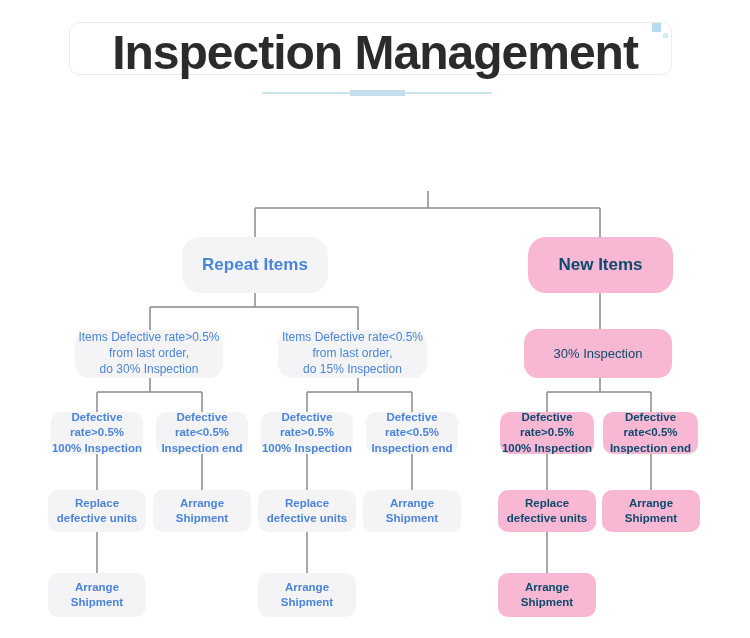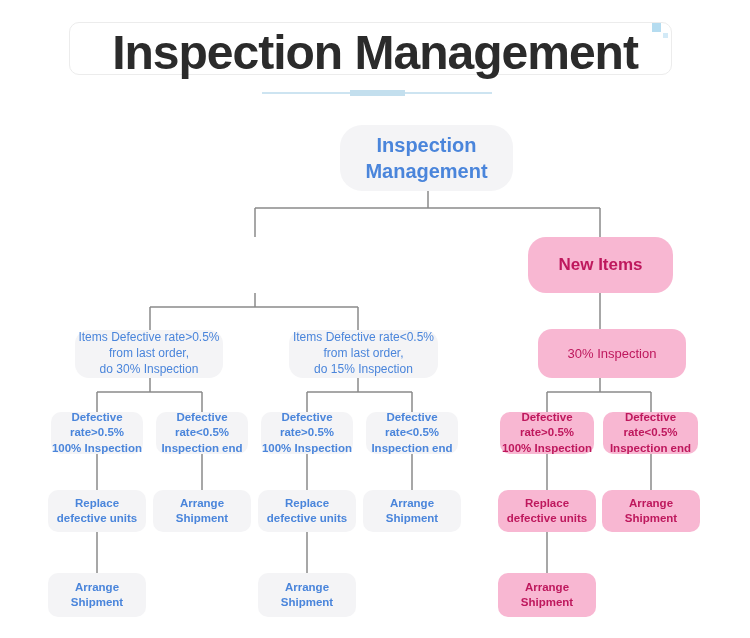--- a/index.html
+++ b/index.html
@@ -13,21 +13,21 @@
   .underline-thin{position:absolute;left:262px;top:92px;width:230px;height:2px;background:#cde4f1;}
   .underline-thick{position:absolute;left:350px;top:90px;width:55px;height:6px;background:#c3dfee;}
   .sq1{position:absolute;left:652px;top:23px;width:9px;height:9px;background:#b5dcf0;}
   .sq2{position:absolute;left:663px;top:33px;width:5px;height:5px;background:#d3eaf7;}
   
   #connectors{position:absolute;left:0;top:0;}
   
   .node{position:absolute;display:flex;align-items:center;justify-content:center;
         text-align:center;white-space:pre-line;background:#f4f4f6;color:#4a85db;
         box-sizing:border-box;line-height:1.32;}
-  .node.pink{background:#f8b7d2;color:#be185d;}
+  .node.pink{background:#f8b7d2;color:#0c4a6e;}
   .lvl1{border-radius:22px;font-size:20px;font-weight:700;line-height:1.3;}
   .lvl2{border-radius:18px;font-size:17px;font-weight:700;}
   .lvl3{border-radius:14px;font-size:12px;font-weight:500;}
   .lvl4{border-radius:10px;font-size:11.5px;font-weight:700;}
 </style>
 </head>
 <body>
 
 <div id="canvas">
 
@@ -43,32 +43,31 @@
       M428 191 V208 M255 208 H600 M255 208 V237 M600 208 V237
       M255 293 V307 M150 307 H358 M150 307 V330 M358 307 V330
       M600 293 V329
       M150 378 V392 M97 392 H202 M97 392 V412 M202 392 V412
       M358 378 V392 M307 392 H412 M307 392 V412 M412 392 V412
       M600 378 V392 M547 392 H651 M547 392 V412 M651 392 V412
       M97 454 V490 M202 454 V490 M307 454 V490 M412 454 V490 M547 454 V490 M651 454 V490
       M97 532 V573 M307 532 V573 M547 532 V573"></path>
   </svg>
 
-  <div class="node lvl1" style="left:340px;top:125px;width:173px;height:66px">Inspection
-Management</div>
 
+  <div class="node lvl2" style="left:182px;top:237px;width:146px;height:56px">Repeat Items</div>
   <div class="node lvl2 pink" style="left:528px;top:237px;width:145px;height:56px">New Items</div>
 
   <div class="node lvl3" style="left:75px;top:330px;width:148px;height:48px">Items Defective rate&gt;0.5%
 from last order,
 do 30% Inspection</div>
-  <div class="node lvl3" style="left:289px;top:330px;width:149px;height:48px">Items Defective rate&lt;0.5%
+  <div class="node lvl3" style="left:278px;top:330px;width:149px;height:48px">Items Defective rate&lt;0.5%
 from last order,
 do 15% Inspection</div>
-  <div class="node lvl3 pink" style="left:538px;top:329px;width:148px;height:49px;font-size:13px">30% Inspection</div>
+  <div class="node lvl3 pink" style="left:524px;top:329px;width:148px;height:49px;font-size:13px">30% Inspection</div>
 
   <div class="node lvl4" style="left:51px;top:412px;width:92px;height:42px">Defective rate&gt;0.5%
 100% Inspection</div>
   <div class="node lvl4" style="left:156px;top:412px;width:92px;height:42px">Defective rate&lt;0.5%
 Inspection end</div>
   <div class="node lvl4" style="left:261px;top:412px;width:92px;height:42px">Defective rate&gt;0.5%
 100% Inspection</div>
   <div class="node lvl4" style="left:366px;top:412px;width:92px;height:42px">Defective rate&lt;0.5%
 Inspection end</div>
   <div class="node lvl4 pink" style="left:500px;top:412px;width:94px;height:42px">Defective rate&gt;0.5%

